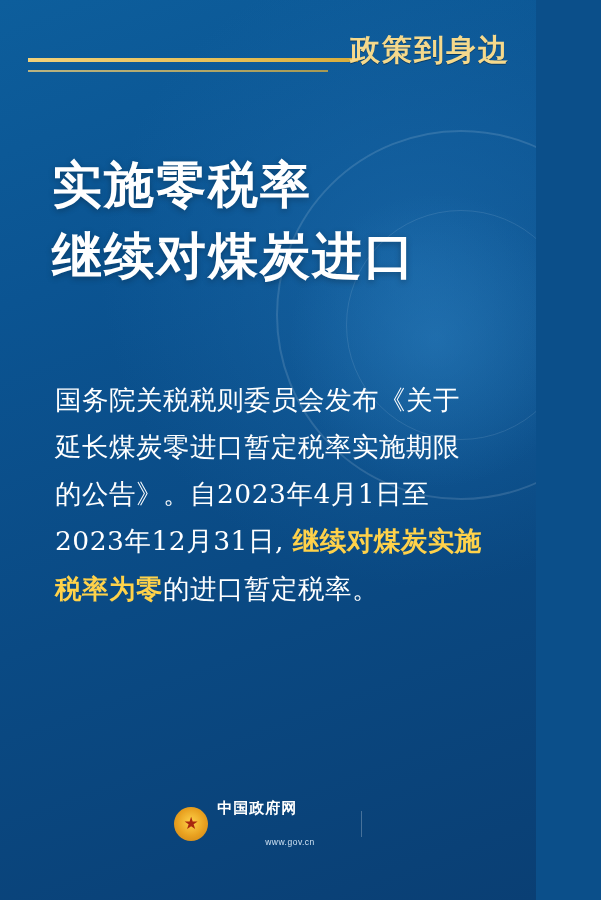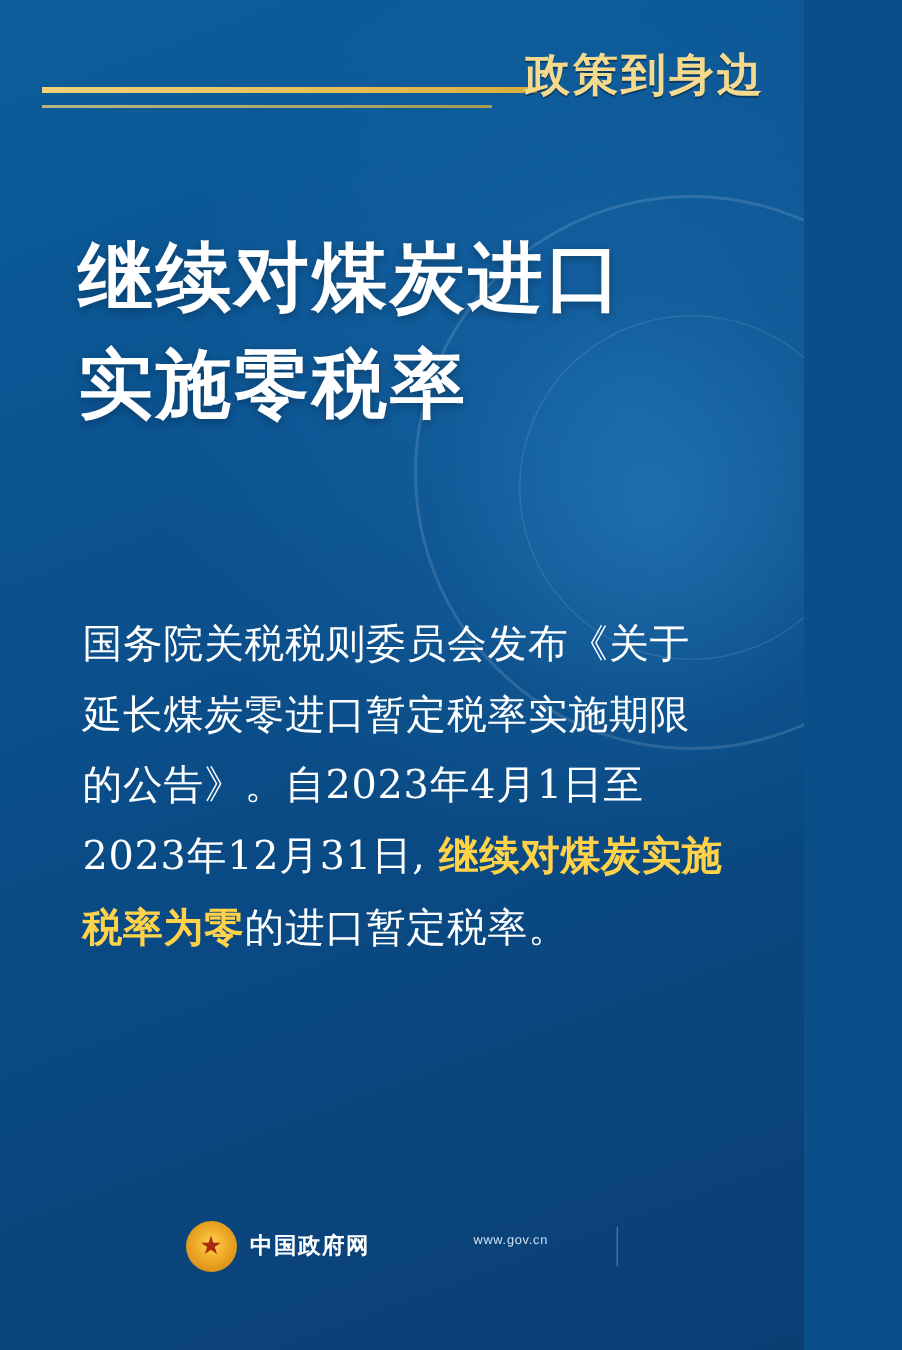--- a/index.html
+++ b/index.html
@@ -95,21 +95,21 @@
     letter-spacing: 2px;
     text-shadow: 0 2px 6px rgba(0,0,0,.28);
   }
   .headline div { white-space: nowrap; }
 
   
   .body-text {
     position: absolute;
     left: 55px;
     right: 50px;
-    top: 406px;
+    top: 376px;
     font-family: "DejaVu Serif", serif;
     font-size: 26.5px;
     line-height: 1.78;
     color: #ffffff;
     letter-spacing: .5px;
   }
   .hl {
     color: #ffd24a;
     font-weight: bold;
   }
@@ -143,20 +143,21 @@
     position: absolute;
     left: 0; right: 0; top: 50%;
     transform: translateY(-52%);
     text-align: center;
     font-size: 17px;
     color: #a9280f;
     line-height: 1;
   }
   .logo-text {
     display: flex;
+    flex-direction: column;
     line-height: 1.15;
     gap: 21px;
   }
   .logo-text .t1 {
     color: #ffffff;
     font-size: 15px;
     font-family: "DejaVu Sans", sans-serif;
     font-weight: bold;
     letter-spacing: 1px;
   }
@@ -213,22 +214,22 @@
   <div class="ring"></div>
   <div class="ring2"></div>
 
   <div class="header">
     <div class="gold-line"></div>
     <div class="gold-line second"></div>
     <div class="header-title">政策到身边</div>
   </div>
 
   <div class="headline">
+    <div>实施零税率</div>
     <div>继续对煤炭进口</div>
-    <div>实施零税率</div>
   </div>
 
   <div class="body-text">
     <span>国务院关税税则委员会发布《关于延长煤炭零进口暂定税率实施期限的公告》。自2023年4月1日至2023年12月31日, </span><span class="hl">继续对煤炭实施税率为零</span><span>的进口暂定税率。</span>
   </div>
 
   <div class="footer">
     <div class="logo-group">
       <div class="emblem"></div>
       <div class="logo-text">

